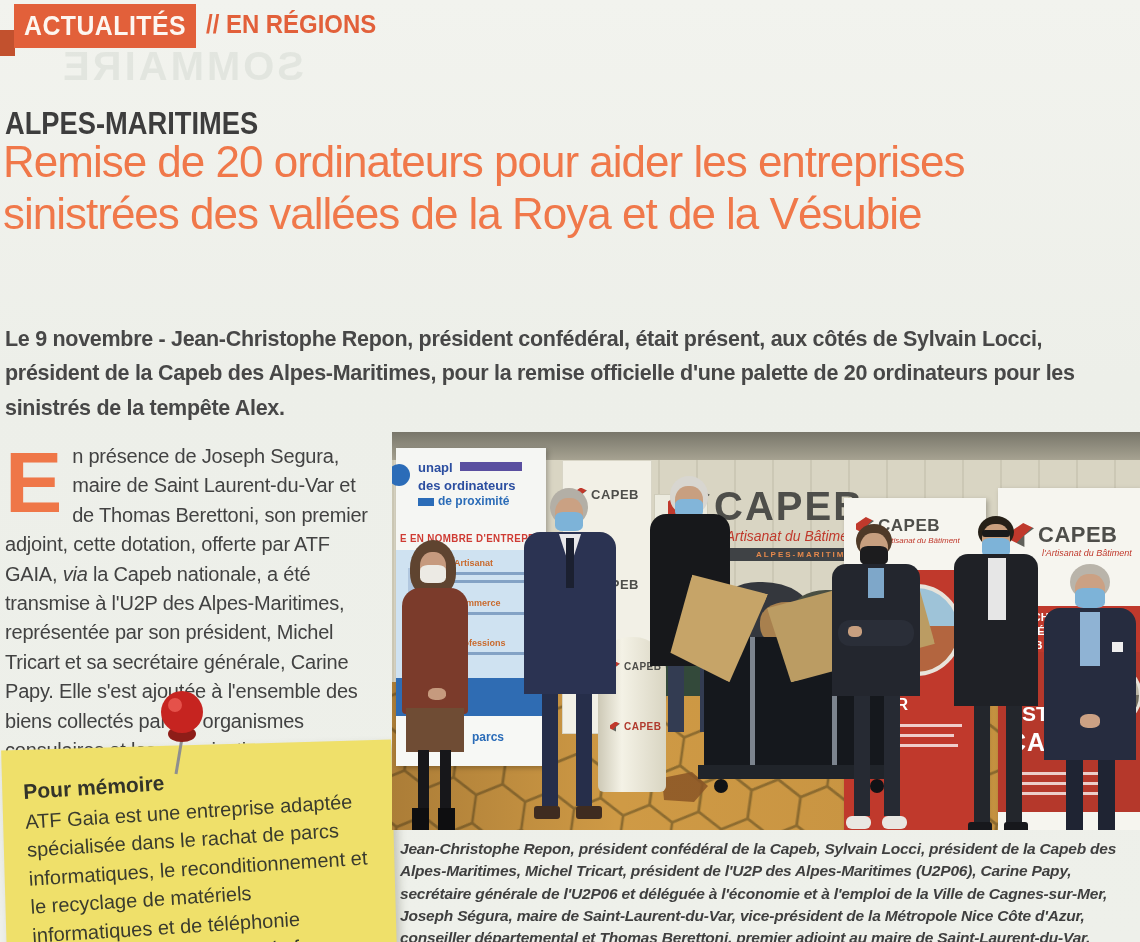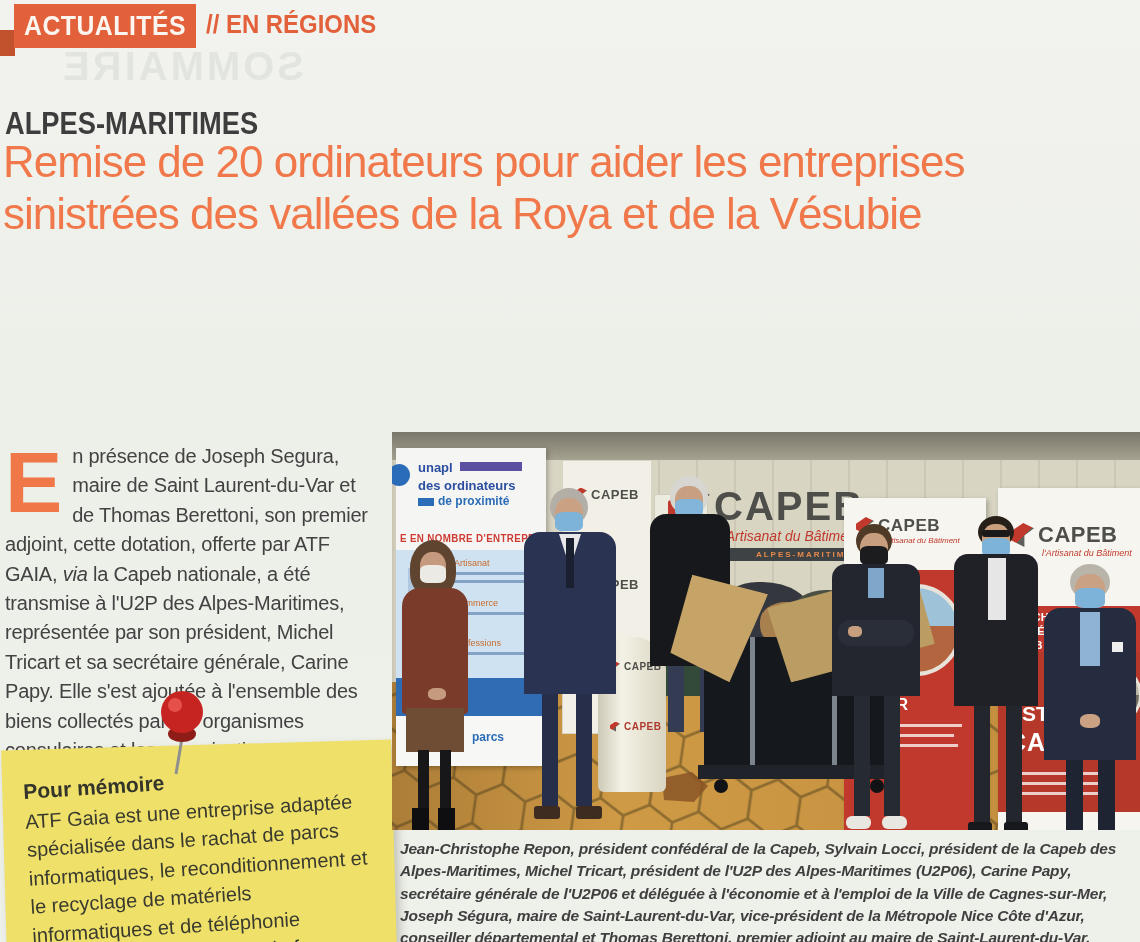--- a/index.html
+++ b/index.html
@@ -55,21 +55,21 @@
   .u2p{left:4px;top:16px;width:150px;height:318px;background:#f5f6f3;box-shadow:2px 2px 5px rgba(0,0,0,.25);}
   .u2p-dot{position:absolute;left:-8px;top:16px;width:22px;height:22px;border-radius:50%;background:#2b6cb8;}
   .u2p-w1{position:absolute;left:22px;top:12px;color:#2b4ea0;font-weight:bold;font-size:13px;}
   .u2p-bar1{position:absolute;left:64px;top:14px;width:62px;height:9px;background:#5a4fa0;}
   .u2p-w2{position:absolute;left:22px;top:30px;color:#2b4ea0;font-weight:bold;font-size:13px;}
   .u2p-bar2{position:absolute;left:22px;top:50px;width:16px;height:8px;background:#2b6cb8;}
   .u2p-w3{position:absolute;left:42px;top:46px;color:#2b6cb8;font-weight:bold;font-size:12px;}
   .u2p-head{position:absolute;left:4px;top:84px;width:146px;color:#cf3b33;font-weight:bold;
         font-size:10.5px;letter-spacing:.4px;white-space:nowrap;transform:scaleX(.93);transform-origin:left;}
   .u2p-body{position:absolute;left:0;top:102px;width:150px;height:128px;background:#cfe2f1;}
-  .u2p-item{position:absolute;left:58px;color:#c96a2d;font-weight:normal;font-size:9px;}
+  .u2p-item{position:absolute;left:58px;color:#c96a2d;font-weight:bold;font-size:9px;}
   .u2p-line{position:absolute;height:3px;background:rgba(70,110,160,.55);}
   .u2p-band{position:absolute;left:0;top:230px;width:150px;height:38px;background:#2f6cb3;}
   .u2p-www{position:absolute;left:6px;top:240px;color:#fff;font-weight:bold;font-size:14px;}
   .u2p-foot{position:absolute;left:0;top:268px;width:150px;height:50px;background:#f7f8f5;}
   .u2p-unapl{position:absolute;left:76px;top:14px;color:#2b6cb8;font-weight:bold;font-size:12px;}
 
   
   .capeb-logo{position:absolute;display:flex;align-items:center;gap:4px;}
   .capeb-icon{display:inline-block;background:linear-gradient(135deg,#c0392c 55%,#60605a 55%);
         clip-path:polygon(0 38%,55% 0,100% 22%,60% 52%,60% 100%,0 70%);}
@@ -130,20 +130,21 @@
 
   <div class="abs tag-fold"></div>
   <div class="abs tag-box">
     <span>ACTUALITÉS</span>
   </div>
   <div class="abs tag-suffix">// EN RÉGIONS</div>
   <div class="abs bleed">SOMMAIRE</div>
 
   <div class="abs kicker">ALPES-MARITIMES</div>
   <h1 class="abs headline" style="margin:0">Remise de 20 ordinateurs pour aider les entreprises sinistrées des vallées de la Roya et de la Vésubie</h1>
+  <p class="abs standfirst" style="margin:0">Le 9 novembre - Jean-Christophe Repon, président confédéral, était présent, aux côtés de Sylvain Locci, président de la Capeb des Alpes-Maritimes, pour la remise officielle d'une palette de 20 ordinateurs pour les sinistrés de la tempête Alex.</p>
 
   <div class="abs bodycol">
     <span class="dropcap">E</span><span>n présence de Joseph Segura, maire de Saint Laurent-du-Var et de Thomas Berettoni, son premier adjoint, cette dotation, offerte par ATF GAIA, </span><span class="ital">via</span><span> la Capeb nationale, a été transmise à l'U2P des Alpes-Maritimes, représentée par son président, Michel Tricart et sa secrétaire générale, Carine Papy. Elle s'est ajoutée à l'ensemble des biens collectés par les organismes consulaires et les organisations patronales dont l'U2P et la Capeb.</span>
   </div>
 
   <div class="abs note">
     <div class="note-inner">
       <div class="note-title">Pour mémoire</div>
       <div class="note-body">
         <span>ATF Gaia est une entreprise adaptée spécialisée dans le rachat de parcs informatiques, le reconditionnement et le recyclage de matériels informatiques et de téléphonie professionnels. </span><span>www.atf-gaia.fr</span>

